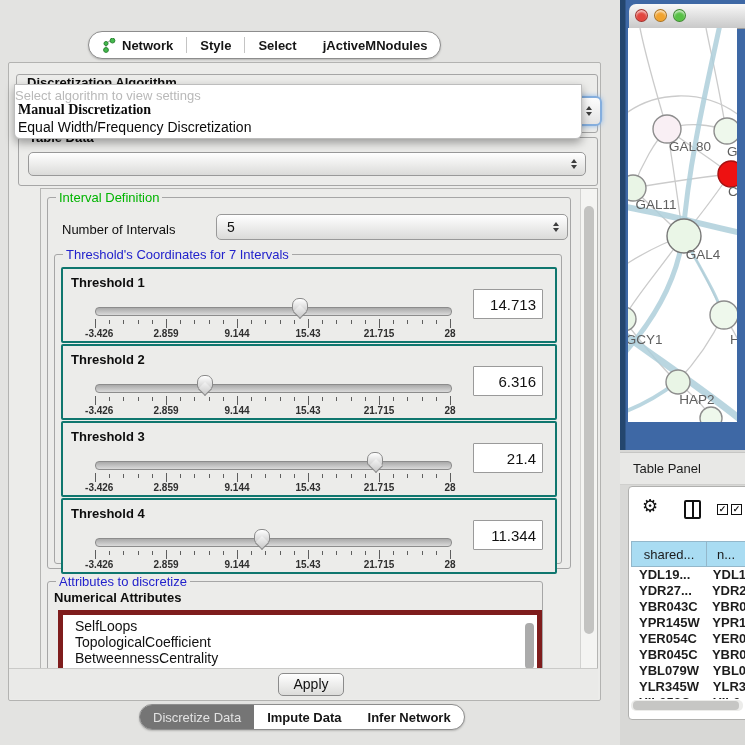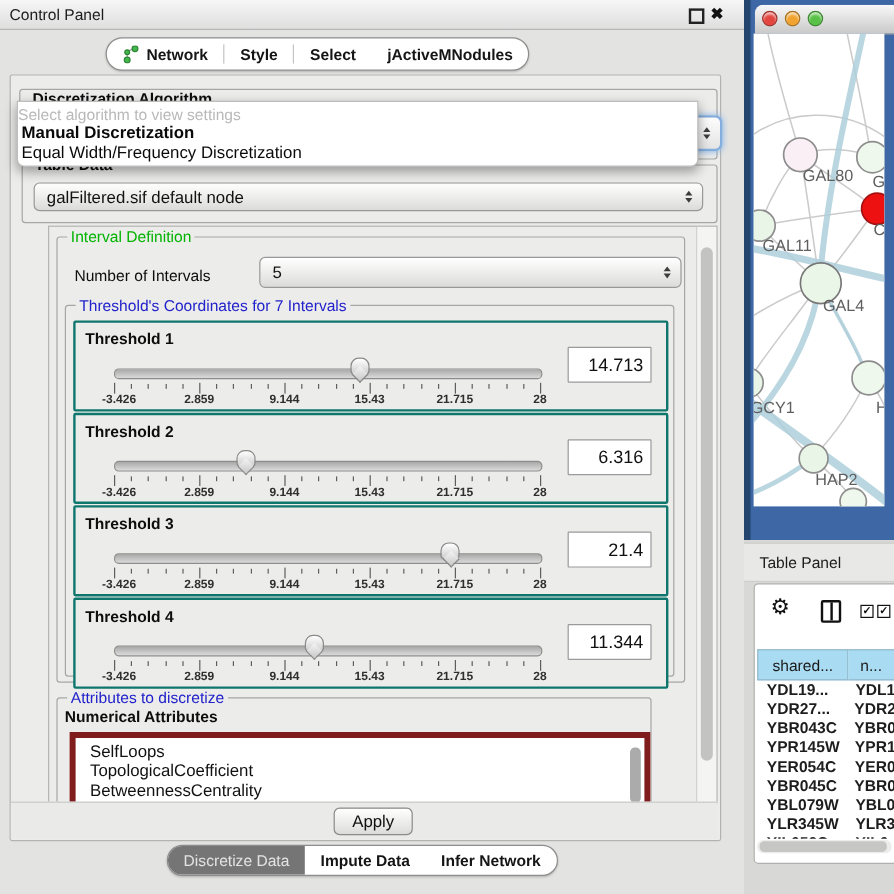--- a/index.html
+++ b/index.html
@@ -111,25 +111,20 @@
   .tp-c2{padding-left:6px;overflow:hidden}
   .hsb{position:absolute;left:2px;top:213px;width:112px;height:11px;background:#ececea;border-radius:5px}
   .hsb .hthumb{position:absolute;left:2px;top:1px;width:106px;height:9px;background:#c6c6c4;border-radius:4px}
 </style>
 </head>
 <body>
 
 <div class="stage">
   <div class="right-bg"></div>
 
-  <div class="titlebar">
-    <span class="t">Control Panel</span>
-    <span class="float-btn"></span>
-    <span class="close-btn">✖</span>
-  </div>
 
   <div class="seg" id="top-tabs" style="left:88px;top:31px">
       <span class="seg-item">
         <svg width="14" height="15" viewBox="0 0 14 15">
           <path d="M4,12 L4,5 L10,2" stroke="#9a9a9a" fill="none"></path>
           <circle cx="4" cy="12" r="2.4" fill="#43b94c" stroke="#2e8436"></circle>
           <circle cx="4" cy="5.5" r="2" fill="#43b94c" stroke="#2e8436"></circle>
           <circle cx="10.5" cy="2.6" r="2.4" fill="#43b94c" stroke="#2e8436"></circle>
         </svg>
         <span>Network</span>
@@ -154,29 +149,28 @@
   <div class="combo-frag">
     <span class="spin">
         <i class="up"></i>
         <i class="dn"></i>
       </span>
   </div>
 
   <div class="popup">
     <div class="ph">Select algorithm to view settings</div>
     <div id="popup-options">
-        <div class="popup-opt bold" style="top: 17px;">Manual Discretization</div>
+        <div class="popup-opt bold" style="top: 17px; font-family: Liberation Serif, serif;">Manual Discretization</div>
         <div class="popup-opt" style="top: 34px;">Equal Width/Frequency Discretization</div>
       </div>
   </div>
 
   <div class="gbox" style="left:18px;top:137px;width:578px;height:47px"></div>
   <span class="gtitle black" style="left:26px;top:131px;background:transparent">Table Data</span>
   <div class="combo" style="left:28px;top:152px;width:558px;height:24px">
-    <span>galFiltered.sif default node</span>
     <span class="spin">
         <i class="up"></i>
         <i class="dn"></i>
       </span>
   </div>
 
   <div class="scrollpane">
     <div class="gbox" style="left:6px;top:8px;width:522px;height:370px;border-radius:3px">
       <span class="gtitle green" style="left:8px;top:-7px">Interval Definition</span>
       <span class="num-label">Number of Intervals</span>

